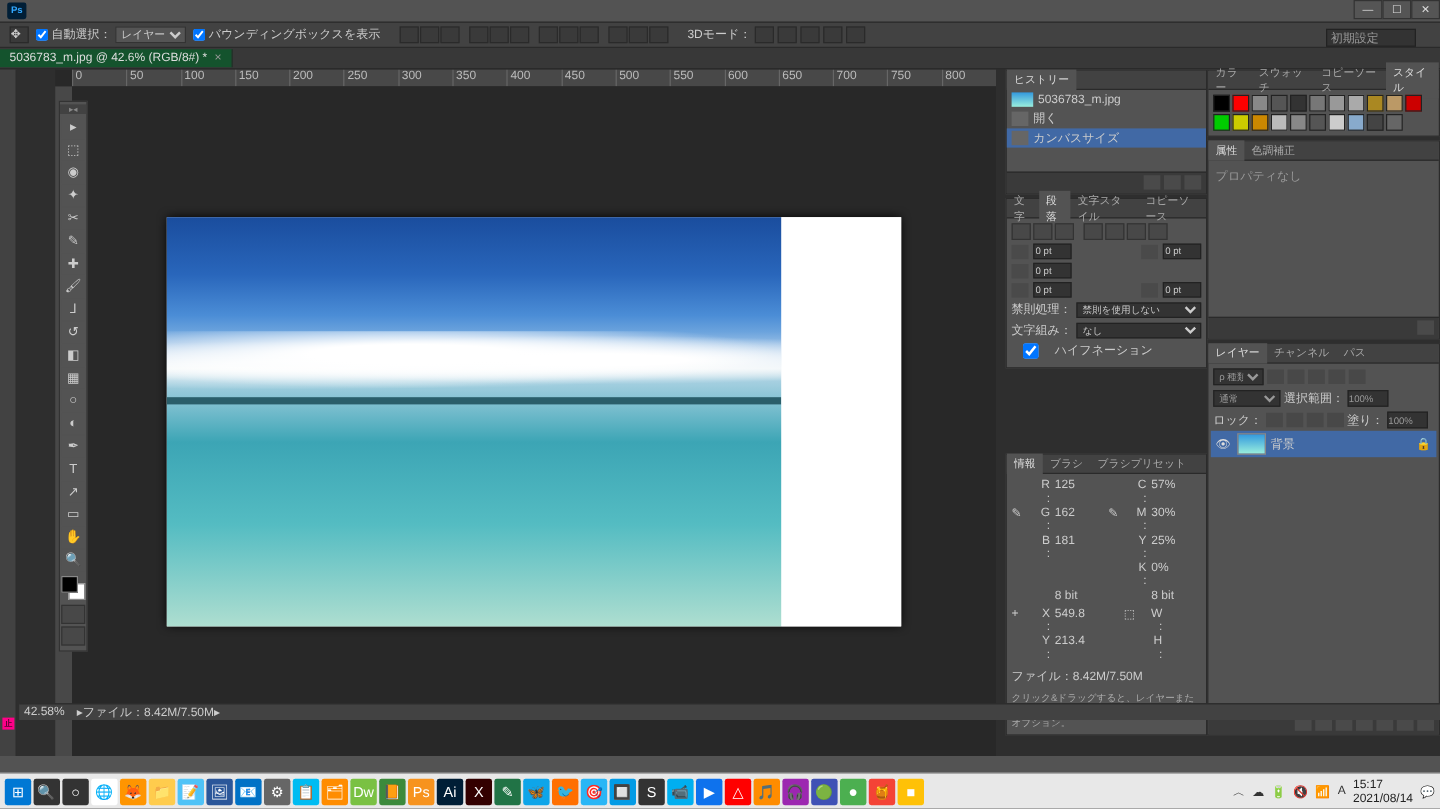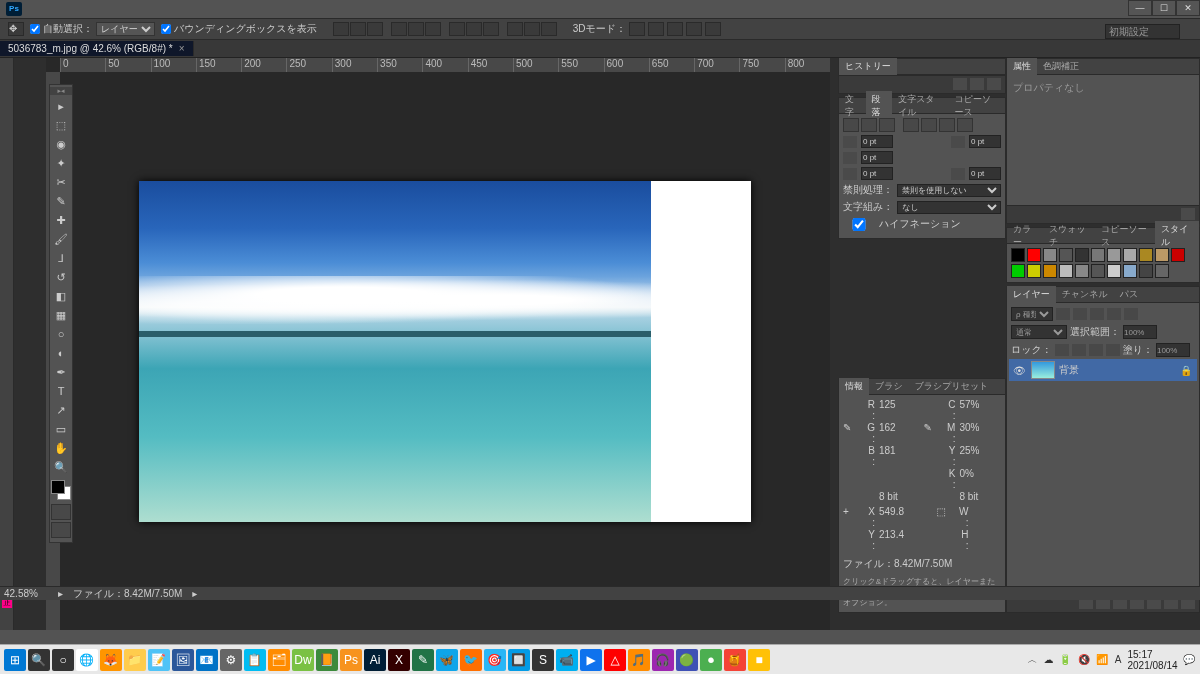--- a/index.html
+++ b/index.html
@@ -13,21 +13,21 @@
 .menu-item.sel { background: #778; }
 
 .optbar { background: #424242; height: 22px; border-top: 1px solid #2a2a2a; border-bottom: 1px solid #2a2a2a; display: flex; align-items: center; padding: 0 8px; gap: 6px; color: #ccc; font-size: 9px; }
 .optbar .seg { display: flex; align-items: center; gap: 3px; }
 .optbar input[type=checkbox] { width: 10px; height: 10px; }
 .optbar select { background: #555; color: #ccc; border: 1px solid #333; font-size: 9px; height: 14px; }
 .opticon { width: 16px; height: 14px; background: #3a3a3a; border: 1px solid #2a2a2a; }
 .right-top-input { position: absolute; right: 20px; top: 24px; width: 75px; background: #333; border: 1px solid #222; color: #999; padding: 1px 3px; }
 
 .doctab { background: #383838; height: 18px; display: flex; align-items: center; border-bottom: 1px solid #222; }
-.tab { background: #0f172a; padding: 2px 8px; color: #ddd; font-size: 9px; border-right: 1px solid #2a2a2a; }
+.tab { background: #14532d; padding: 2px 8px; color: #ddd; font-size: 9px; border-right: 1px solid #2a2a2a; }
 .tab .x { margin-left: 6px; color: #999; }
 
 .workspace { position: absolute; top: 58px; left: 0; right: 0; bottom: 44px; background: #2e2e2e; }
 .canvas-area { position: absolute; top: 0; left: 46px; right: 370px; bottom: 0; background: #282828; }
 .ruler-h { position: absolute; top: 0; left: 14px; right: 0; height: 14px; background: #484848; color: #bbb; font-size: 7px; display: flex; overflow: hidden; }
 .ruler-h span { width: 50px; border-left: 1px solid #666; padding-left: 2px; }
 .ruler-v { position: absolute; top: 14px; left: 0; width: 14px; bottom: 0; background: #484848; }
 .canvas-bg { position: absolute; top: 14px; left: 14px; right: 0; bottom: 0; background: #282828; display: flex; align-items: center; justify-content: center; }
 .doc { width: 612px; height: 341px; background: #fff; display: flex; box-shadow: 0 0 8px #000; }
 .photo { width: 512px; height: 341px; background: linear-gradient(to bottom,#1a4d9e 0%,#2966bb 14%,#4b8dd6 24%,#6ba3dd 28%,#e8f0f4 37%,#a7d0e1 40%,#3ca5b5 55%,#54bcc2 75%,#aeded0 100%); position: relative; overflow: hidden; }
@@ -77,21 +77,21 @@
 
 .layer-body { padding: 2px; }
 .layer-ctrl-row { display: flex; gap: 3px; align-items: center; padding: 2px; }
 .layer-ctrl-row select, .layer-ctrl-row input { background: #333; border: 1px solid #222; color: #999; font-size: 8px; height: 14px; }
 .lico { width: 14px; height: 12px; background: #484848; }
 .layer-item { display: flex; align-items: center; height: 22px; background: #4169a5; gap: 4px; padding: 0 4px; }
 .layer-eye { width: 14px; color: #ddd; }
 .layer-thumb { width: 24px; height: 18px; background: linear-gradient(#39d,#9ed); border: 1px solid #888; }
 .layer-lock { margin-left: auto; color: #ccc; }
 
-.statusbar { position: absolute; bottom: 30px; left: 0; right: 0; height: 14px; background: #424242; border-top: 1px solid #2a2a2a; display: flex; align-items: center; color: #ccc; font-size: 9px; padding: 0 4px; gap: 10px; }
+.statusbar { position: absolute; bottom: 30px; left: 16px; right: 0; height: 14px; background: #424242; border-top: 1px solid #2a2a2a; display: flex; align-items: center; color: #ccc; font-size: 9px; padding: 0 4px; }
 .statusbar .zoom { width: 44px; }
 
 .taskbar { position: absolute; bottom: 0; left: 0; right: 0; height: 30px; background: #e8e8e8; display: flex; align-items: center; padding: 0 4px; gap: 2px; border-top: 1px solid #aaa; }
 .tb-icon { width: 22px; height: 22px; display: flex; align-items: center; justify-content: center; font-size: 12px; border-radius: 2px; }
 .tray { margin-left: auto; display: flex; align-items: center; gap: 6px; color: #333; font-size: 9px; }
 .clock { text-align: left; line-height: 1.1; color: #222; }
 
 .panel-footer { height: 18px; background: #3a3a3a; border-top: 1px solid #2a2a2a; display:flex; justify-content:flex-end; gap:3px; padding: 2px 4px;}
 .pfico { width: 14px; height: 12px; background: #4a4a4a; }
 </style>
@@ -216,20 +216,35 @@
       <div class="qm"></div>
     </div>
   </div>
 
   <div class="panels-right">
     <div class="panel-col-a">
       <div class="panel">
         <div class="panel-hdr">
             <div class="ptab act">ヒストリー</div>
           </div>
+        <div class="panel-body" style="padding:0;">
+          <div class="hist-row">
+              <div class="hist-thumb"></div>
+              <span>5036783_m.jpg</span>
+            </div>
+          <div class="hist-row">
+              <div class="hist-ico"></div>
+              <span>開く</span>
+            </div>
+          <div class="hist-row sel">
+              <div class="hist-ico"></div>
+              <span>カンバスサイズ</span>
+            </div>
+          <div style="height:20px"></div>
+        </div>
         <div class="panel-footer">
             <div class="pfico"></div>
             <div class="pfico"></div>
             <div class="pfico"></div>
           </div>
       </div>
 
       <div class="panel">
         <div class="panel-hdr">
           <div class="ptab">文字</div>
@@ -336,31 +351,20 @@
               <span class="lbl">H :</span>
               <span></span>
           </div>
           <div style="margin-top:6px;">ファイル：8.42M/7.50M</div>
           <div class="info-hint">クリック&amp;ドラッグすると、レイヤーまたは選択範囲を移動します。Shift、Alt で追加オプション。</div>
         </div>
       </div>
     </div>
 
     <div class="panel-col-b">
-      <div class="panel">
-        <div class="panel-hdr">
-          <div class="ptab act">属性</div>
-          <div class="ptab">色調補正</div>
-        </div>
-        <div class="prop-body" style="height:130px;">プロパティなし</div>
-        <div class="panel-footer">
-            <div class="pfico"></div>
-          </div>
-      </div>
-
       <div class="panel">
         <div class="panel-hdr">
           <div class="ptab">カラー</div>
           <div class="ptab">スウォッチ</div>
           <div class="ptab">コピーソース</div>
           <div class="ptab act">スタイル</div>
         </div>
         <div class="color-swatches" id="swatches">
             <div class="csw" style="background: rgb(0, 0, 0);"></div>
             <div class="csw" style="background: rgb(255, 0, 0);"></div>
@@ -376,20 +380,31 @@
             <div class="csw" style="background: rgb(0, 204, 0);"></div>
             <div class="csw" style="background: rgb(204, 204, 0);"></div>
             <div class="csw" style="background: rgb(204, 136, 0);"></div>
             <div class="csw" style="background: rgb(187, 187, 187);"></div>
             <div class="csw" style="background: rgb(136, 136, 136);"></div>
             <div class="csw" style="background: rgb(85, 85, 85);"></div>
             <div class="csw" style="background: rgb(204, 204, 204);"></div>
             <div class="csw" style="background: rgb(136, 170, 204);"></div>
             <div class="csw" style="background: rgb(68, 68, 68);"></div>
             <div class="csw" style="background: rgb(102, 102, 102);"></div>
+          </div>
+      </div>
+
+      <div class="panel">
+        <div class="panel-hdr">
+          <div class="ptab act">属性</div>
+          <div class="ptab">色調補正</div>
+        </div>
+        <div class="prop-body" style="height:130px;">プロパティなし</div>
+        <div class="panel-footer">
+            <div class="pfico"></div>
           </div>
       </div>
 
       <div class="panel" style="flex:1;display:flex;flex-direction:column;">
         <div class="panel-hdr">
           <div class="ptab act">レイヤー</div>
           <div class="ptab">チャンネル</div>
           <div class="ptab">パス</div>
         </div>
         <div class="layer-body">

